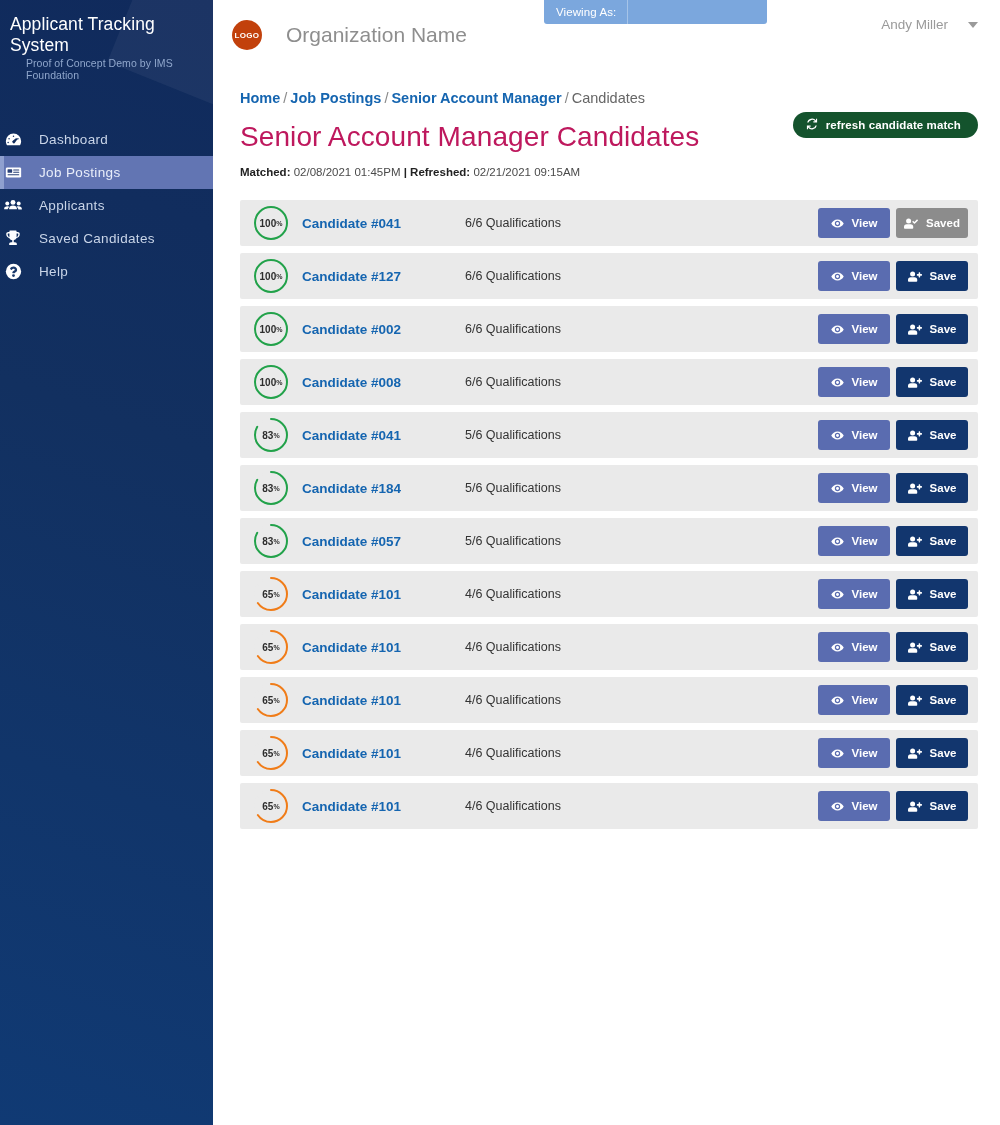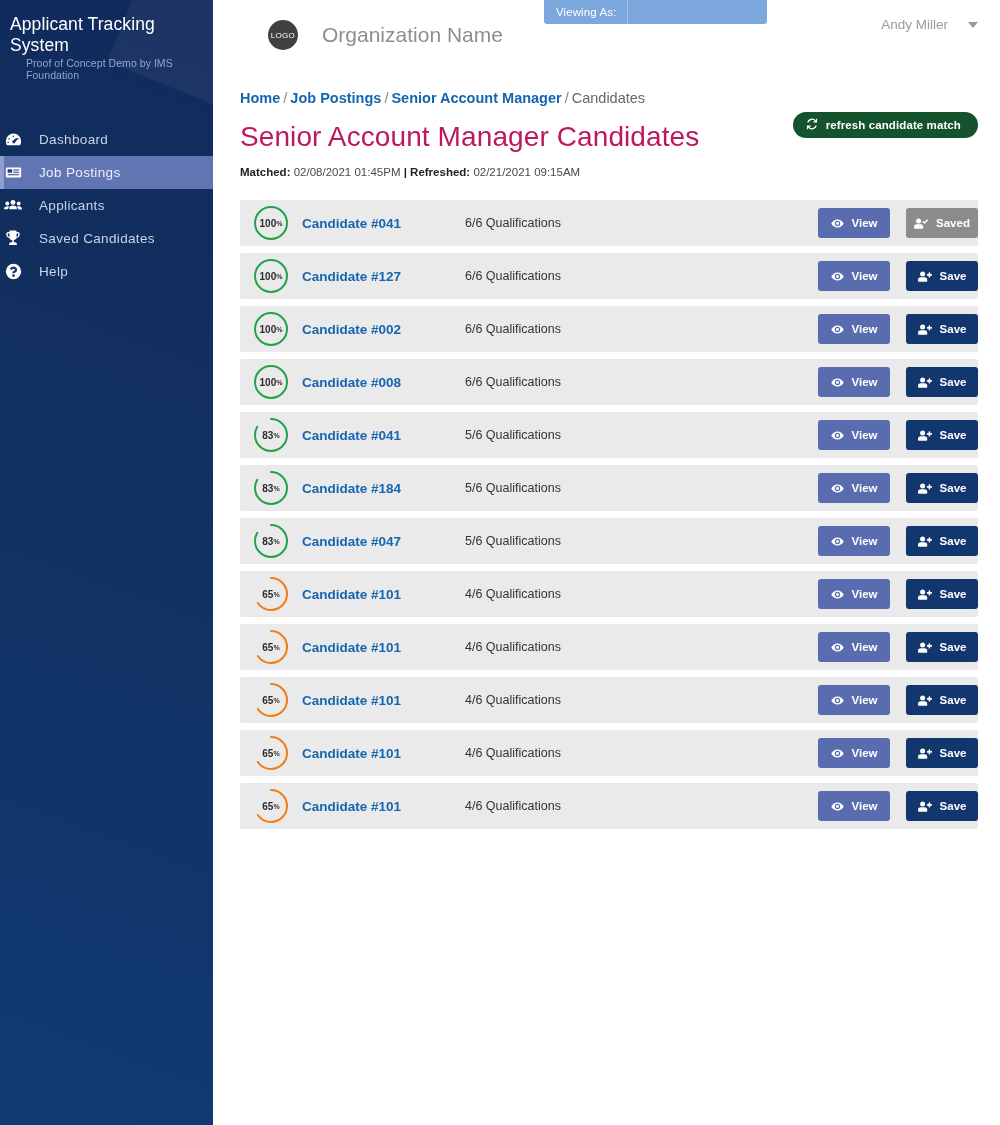--- a/index.html
+++ b/index.html
@@ -76,23 +76,23 @@
   #topbar {
     position: absolute; left: 213px; top: 0; right: 0; height: 72px;
     background: #ffffff;
   }
   #org {
     position: absolute; left: 19px; top: 20px;
     display: flex; align-items: center;
   }
   #org .logo {
     width: 30px; height: 30px; border-radius: 50%;
-    background: #404040; color: #ffffff;
-    font-size: 8px; font-weight: 400; letter-spacing: .3px;
-    display: flex; align-items: center; justify-content: center; margin-left: 36px;
+    background: #c2410c; color: #ffffff;
+    font-size: 8px; font-weight: 700; letter-spacing: .3px;
+    display: flex; align-items: center; justify-content: center;
   }
   #org .org-name {
     margin-left: 24px; font-size: 21px; color: #8e8e8e; font-weight: 400;
   }
   #user-menu {
     position: absolute; right: 22px; top: 17px;
     display: flex; align-items: center; gap: 20px;
     font-size: 13.5px; color: #9a9a9a; cursor: pointer;
   }
   #user-menu .chev { font-size: 9px; color: #9a9a9a; }
@@ -139,21 +139,21 @@
     font-size: 10px; font-weight: 700; color: #2d2d2d;
   }
   .ring .pct em { font-style: normal; font-size: 7px; }
   .cand-name {
     width: 163px; flex: none;
     font-size: 13.5px; font-weight: 700; color: #1565b0;
     cursor: pointer;
   }
   .cand-quals { font-size: 12.5px; color: #333333; flex: 1; }
   .cand-actions {
-    display: flex; gap: 16px; flex: none;
+    display: flex; gap: 6px; padding-right: 10px; flex: none;
   }
   .btn {
     display: inline-flex; align-items: center; justify-content: center; gap: 8px;
     width: 72px; height: 30px; border: none; border-radius: 3px;
     font-size: 11.5px; font-weight: 700; color: #ffffff;
     font-family: inherit; cursor: pointer;
   }
   .btn-view { background: #5a6cb0; }
   .btn-save { background: #12366e; }
   .btn-saved { background: #8c8c8c; }
@@ -502,21 +502,21 @@
               <svg width="38" height="38" viewBox="0 0 38 38">
                 <circle cx="19" cy="19" r="16" fill="none" stroke="#eaeaea" stroke-width="2"></circle>
                 <circle cx="19" cy="19" r="16" fill="none" stroke="#22a24a" stroke-width="2" stroke-linecap="round" stroke-dasharray="83.44 17.09"></circle>
               </svg>
               <div class="pct">
                 <span>83</span>
                 <em>%</em>
               </div>
             </div>
           </div>
-          <a class="cand-name">Candidate #047</a>
+          <a class="cand-name">Candidate #057</a>
           <div class="cand-quals">5/6 Qualifications</div>
           <div class="cand-actions">
             <button class="btn btn-view">
               <span>
                 <svg width="13" height="13" viewBox="0 0 18 18" fill="#fff">
                   <path d="M9 3.4C5.1 3.4 1.9 6 .6 8.6a.9.9 0 0 0 0 .8C1.9 12 5.1 14.6 9 14.6s7.1-2.6 8.4-5.2a.9.9 0 0 0 0-.8C16.1 6 12.9 3.4 9 3.4zm0 9.3a3.7 3.7 0 1 1 0-7.4 3.7 3.7 0 0 1 0 7.4z"></path>
                   <circle cx="9" cy="9" r="2"></circle>
                 </svg>
               </span>
               <span>View</span>

